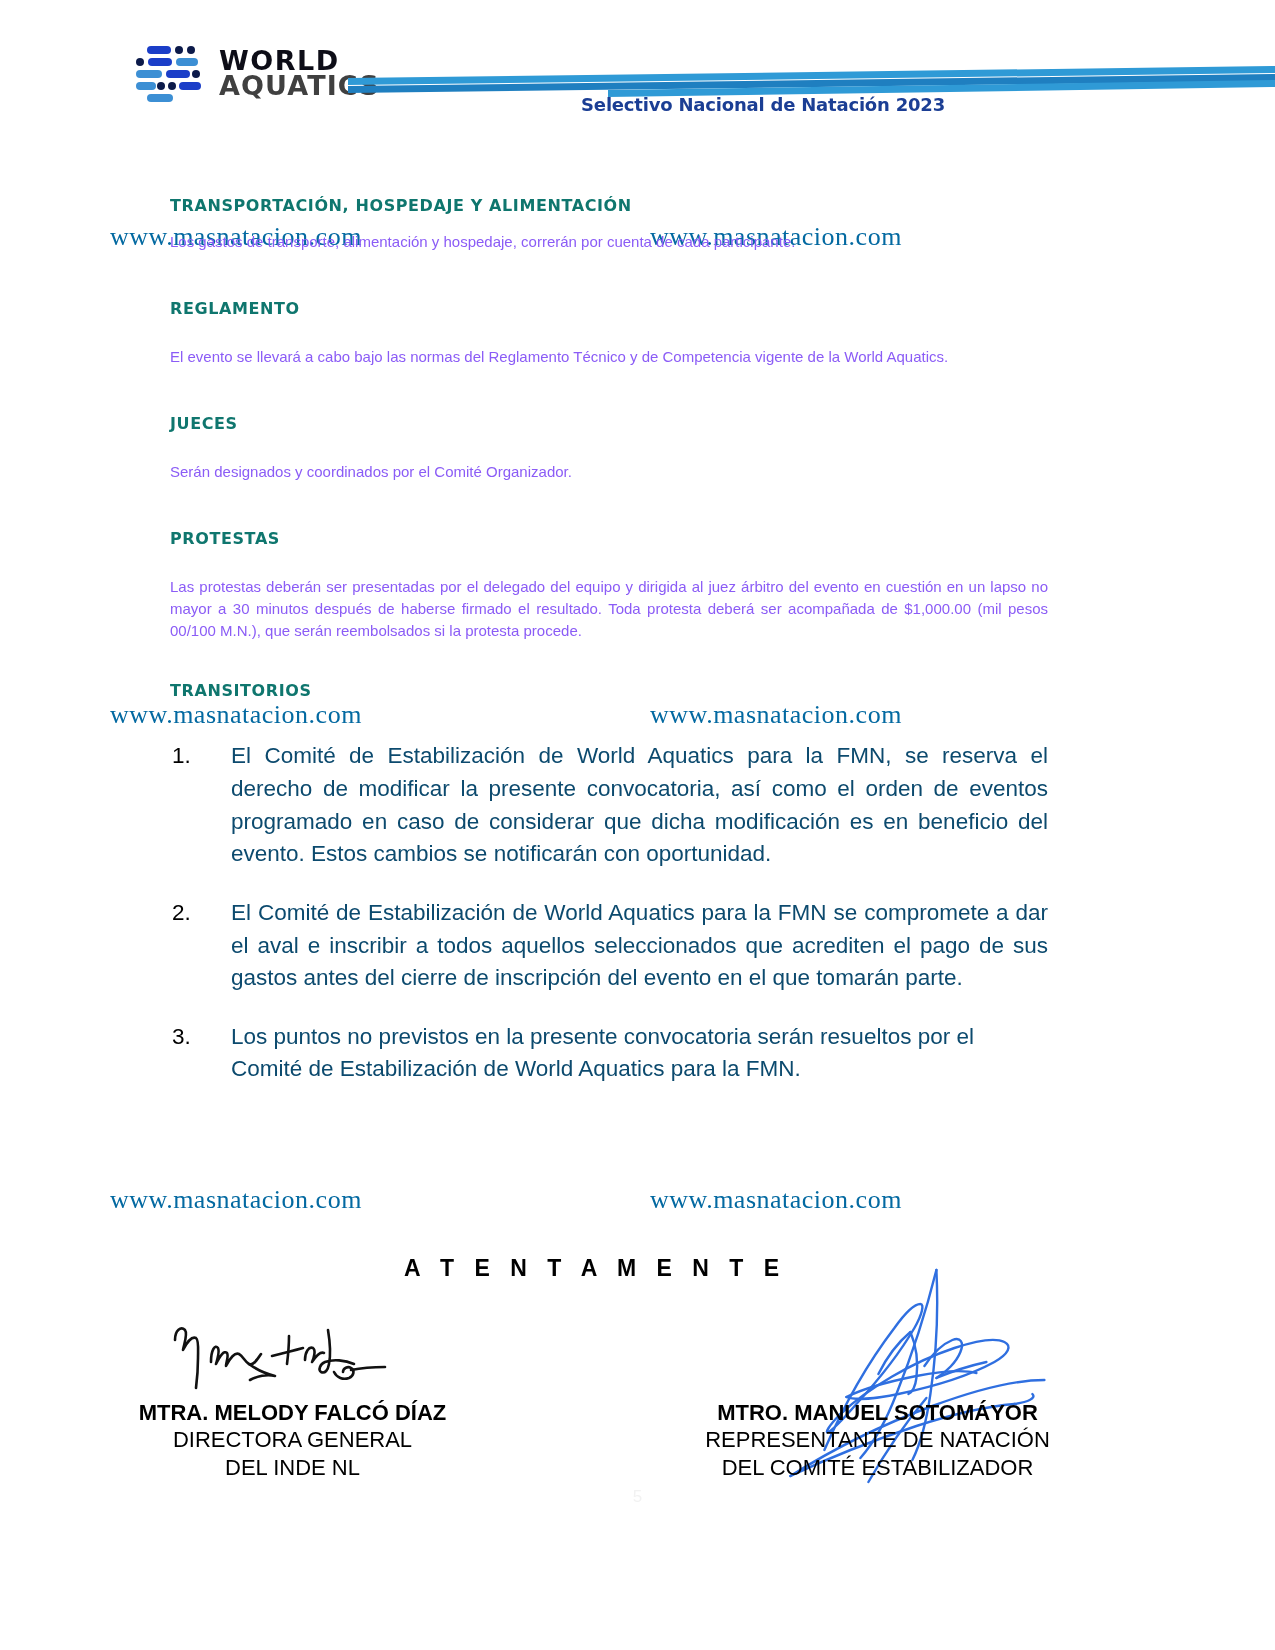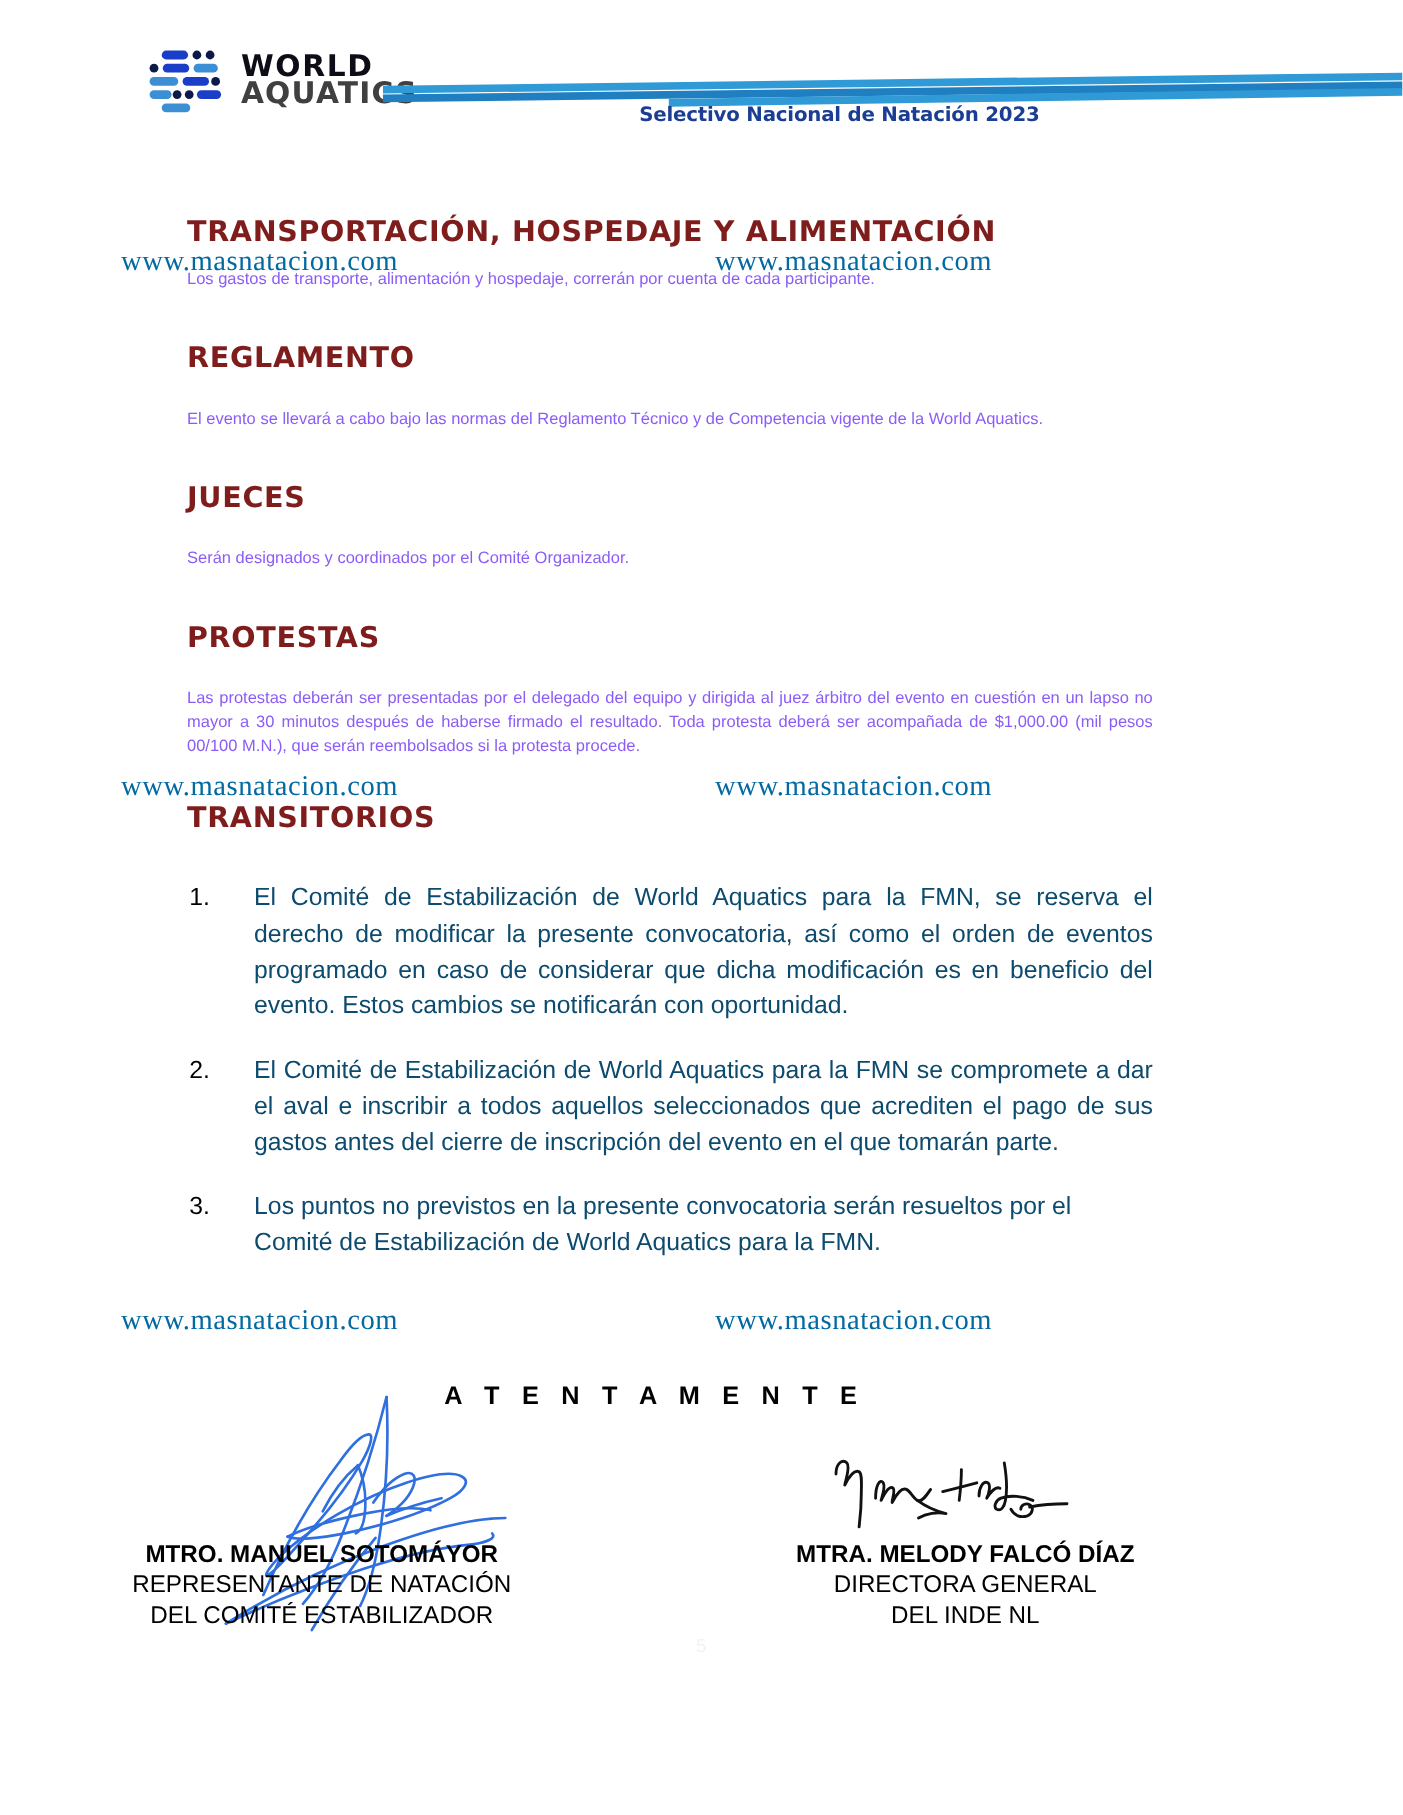--- a/index.html
+++ b/index.html
@@ -100,23 +100,23 @@
   .content {
     position: absolute;
     left: 170px;
     top: 196px;
     width: 878px;
     z-index: 2;
   }
 
   .section-heading {
     font-family: "DejaVu Sans", sans-serif;
-    font-size: 26px;
-    font-weight: 700;
-    color: #7f1d1d;
+    font-size: 16px;
+    font-weight: 700;
+    color: #0f766e;
     letter-spacing: 0.6px;
     margin: 0;
     line-height: 1.2;
   }
 
   .para {
     font-family: "Liberation Sans", sans-serif;
     font-size: 15px;
     line-height: 1.45;
     color: #8b5cf6;
@@ -332,20 +332,42 @@
         <span class="num-text nojust">Los puntos no previstos en la presente convocatoria serán resueltos por el Comité de Estabilización de World Aquatics para la FMN.</span>
       </li>
     </ol>
   </div>
 
   <div class="sign-area">
 
     <div class="atentamente">A T E N T A M E N T E</div>
 
     <div class="sign-row">
+
+      <div class="sign-col">
+        <svg class="sig-img sig-left-img" width="280" height="100" viewBox="0 0 280 100">
+          <g fill="none" stroke="#111111" stroke-width="2.6" stroke-linecap="round" stroke-linejoin="round">
+            <path d="M22,42 C22,32 28,28 32,32 C35,36 31,46 30,52 C34,44 39,38 43,40 C46,42 45,52 45,60 C45,70 44,82 43,90"></path>
+            <path d="M58,64 C58,52 62,46 65,50 C67,54 64,62 63,66 C67,58 71,52 74,55 C76,58 73,64 73,68 C77,60 82,54 86,56 C90,58 92,64 96,66 C100,68 104,62 108,56"></path>
+            <path d="M96,66 C104,72 114,76 122,78 C114,76 104,78 97,82"></path>
+            <path d="M119,58 C127,56 139,53 150,50"></path>
+            <path d="M136,38 C136,48 135,58 134,66"></path>
+            <path d="M152,62 C152,54 156,48 160,50 C163,52 161,60 159,64 C163,58 167,53 171,55"></path>
+            <path d="M175,32 C177,44 178,56 176,66 C175,72 172,76 168,74 C165,72 167,66 172,64 C180,61 192,62 201,66"></path>
+            <path d="M181,74 C184,80 190,82 196,80 C201,78 202,72 198,70 C195,68 190,70 190,74"></path>
+            <path d="M198,72 C208,70 220,69 232,69"></path>
+          </g>
+        </svg>
+
+        <div class="sign-names">
+          <div class="sign-name">MTRA. MELODY FALCÓ DÍAZ</div>
+          <div class="sign-sub">DIRECTORA GENERAL</div>
+          <div class="sign-sub">DEL INDE NL</div>
+        </div>
+      </div>
 
       <div class="sign-col">
         <svg class="sig-img sig-right-img" width="340" height="230" viewBox="0 0 340 230">
           <g fill="none" stroke="#2f6fe0" stroke-width="2.4" stroke-linecap="round" stroke-linejoin="round">
             <path d="M208,16 C198,56 184,100 168,140 C158,166 146,188 132,204"></path>
             <path d="M208,16 C210,56 208,100 202,140 C198,168 192,190 184,206"></path>
             <path d="M96,196 C116,150 140,108 166,74 C176,60 186,50 192,50 C196,50 194,60 186,74 C172,98 150,126 128,150 C114,166 104,176 100,178 C96,180 100,172 112,160"></path>
             <path d="M112,160 C140,134 184,108 226,94 C250,86 268,84 276,88 C284,92 280,100 266,108 C244,120 208,132 170,140 C146,145 126,146 118,143"></path>
             <path d="M118,143 C132,136 158,128 188,122 C214,117 236,116 248,119"></path>
             <path d="M150,120 C158,104 170,88 182,78"></path>
@@ -359,40 +381,18 @@
           </g>
         </svg>
 
         <div class="sign-names">
           <div class="sign-name">MTRO. MANUEL SOTOMÁYOR</div>
           <div class="sign-sub">REPRESENTANTE DE NATACIÓN</div>
           <div class="sign-sub">DEL COMITÉ ESTABILIZADOR</div>
         </div>
       </div>
 
-      <div class="sign-col">
-        <svg class="sig-img sig-left-img" width="280" height="100" viewBox="0 0 280 100">
-          <g fill="none" stroke="#111111" stroke-width="2.6" stroke-linecap="round" stroke-linejoin="round">
-            <path d="M22,42 C22,32 28,28 32,32 C35,36 31,46 30,52 C34,44 39,38 43,40 C46,42 45,52 45,60 C45,70 44,82 43,90"></path>
-            <path d="M58,64 C58,52 62,46 65,50 C67,54 64,62 63,66 C67,58 71,52 74,55 C76,58 73,64 73,68 C77,60 82,54 86,56 C90,58 92,64 96,66 C100,68 104,62 108,56"></path>
-            <path d="M96,66 C104,72 114,76 122,78 C114,76 104,78 97,82"></path>
-            <path d="M119,58 C127,56 139,53 150,50"></path>
-            <path d="M136,38 C136,48 135,58 134,66"></path>
-            <path d="M152,62 C152,54 156,48 160,50 C163,52 161,60 159,64 C163,58 167,53 171,55"></path>
-            <path d="M175,32 C177,44 178,56 176,66 C175,72 172,76 168,74 C165,72 167,66 172,64 C180,61 192,62 201,66"></path>
-            <path d="M181,74 C184,80 190,82 196,80 C201,78 202,72 198,70 C195,68 190,70 190,74"></path>
-            <path d="M198,72 C208,70 220,69 232,69"></path>
-          </g>
-        </svg>
-
-        <div class="sign-names">
-          <div class="sign-name">MTRA. MELODY FALCÓ DÍAZ</div>
-          <div class="sign-sub">DIRECTORA GENERAL</div>
-          <div class="sign-sub">DEL INDE NL</div>
-        </div>
-      </div>
-
     </div>
   </div>
 
   <div class="page-number">5</div>
 
 </div>
 
 </body></html>

